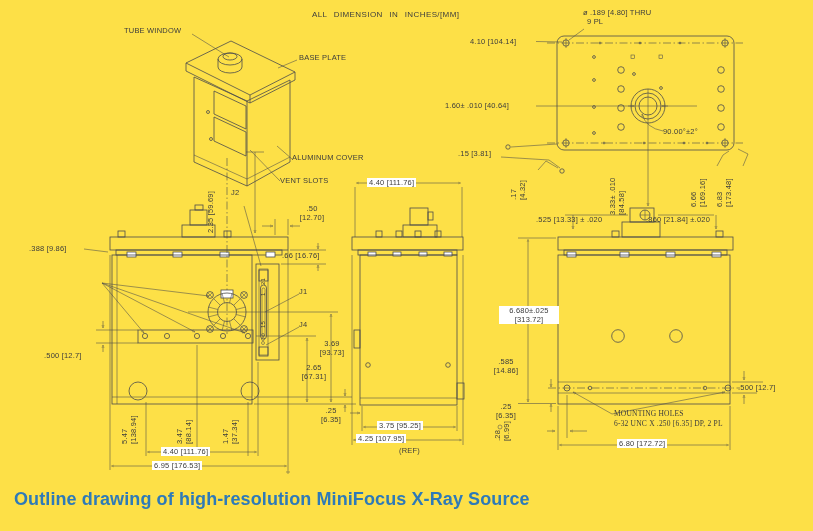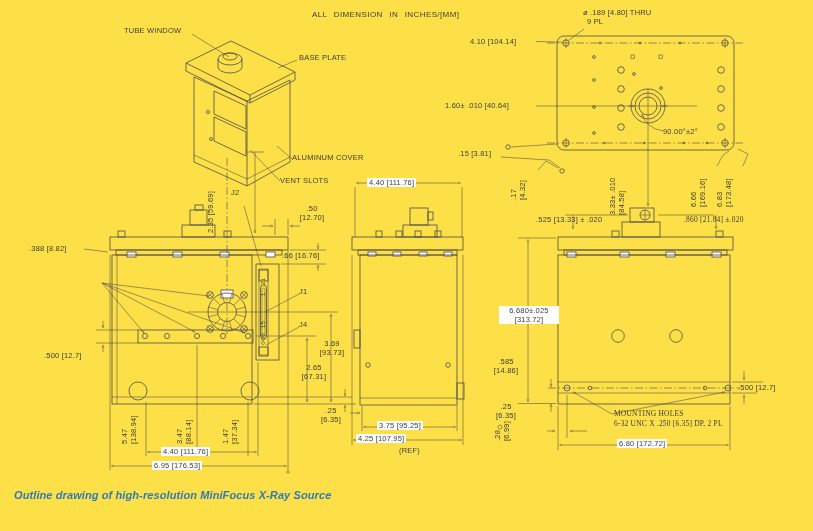--- a/index.html
+++ b/index.html
@@ -13,21 +13,21 @@
   svg .pat{stroke:none;}
   .t{position:absolute;white-space:nowrap;font-size:7.5px;line-height:9px;letter-spacing:.2px;}
   .c{text-align:center;}
   .vt{position:absolute;transform:rotate(-90deg);transform-origin:0 100%;
       white-space:nowrap;font-size:7.5px;line-height:9px;letter-spacing:.2px;}
   .vt div{line-height:9px;}
   .bgw{background:#fff;padding:0 2px;}
   .pin{font-size:6px;}
   .note{font-size:8px;word-spacing:4px;letter-spacing:.4px;}
   .mnote div{line-height:9.5px;}
-  .caption{position:absolute;font-size:11px;font-weight:bold;letter-spacing:.1px;font-style:italic;}
+  .caption{position:absolute;font-size:18px;font-weight:bold;letter-spacing:.1px;}
 </style>
 </head>
 <body>
 
 <div class="page">
 
 <svg width="813" height="531" viewBox="0 0 813 531">
   <defs>
     <marker id="ar" viewBox="0 0 10 10" refX="9" refY="5" markerWidth="6" markerHeight="6" orient="auto-start-reverse">
       <path d="M0,1.5 L9,5 L0,8.5 z" fill="#4b4b4b" stroke="none"></path>
@@ -338,21 +338,21 @@
     <div>6.83</div>
     <div>[173.48]</div>
   </div>
 
   <div class="vt" style="left:215px;top:224px;">2.35 [59.69]</div>
   <div class="t" style="left:231px;top:188px;">J2</div>
   <div class="t c" style="left:292px;top:204px;width:40px;">
     <div>.50</div>
     <div>[12.70]</div>
   </div>
-  <div class="t" style="left:29px;top:244px;">.388 [8.82]</div>
+  <div class="t" style="left:29px;top:244px;">.388 [9.86]</div>
   <div class="t" style="left:282px;top:251px;">.66 [16.76]</div>
   <div class="t" style="left:299px;top:287px;">J1</div>
   <div class="t" style="left:299px;top:320px;">J4</div>
   <div class="vt pin" style="left:268px;top:276px;">21</div>
   <div class="vt pin" style="left:268px;top:287px;">1</div>
   <div class="vt pin" style="left:268px;top:319px;">15</div>
   <div class="t" style="left:44px;top:351px;">.500 [12.7]</div>
   <div class="t c" style="left:315px;top:339px;width:34px;">
     <div>3.69</div>
     <div>[93.73]</div>
@@ -379,21 +379,21 @@
   </div>
   <div class="t bgw" style="left:161px;top:447px;">4.40 [111.76]</div>
   <div class="t bgw" style="left:152px;top:461px;">6.95 [176.53]</div>
 
   <div class="t bgw" style="left:367px;top:178px;">4.40 [111.76]</div>
   <div class="t bgw" style="left:377px;top:421px;">3.75 [95.25]</div>
   <div class="t bgw" style="left:356px;top:434px;">4.25 [107.95]</div>
   <div class="t" style="left:399px;top:446px;">(REF)</div>
 
   <div class="t" style="left:536px;top:215px;">.525 [13.33] ± .020</div>
-  <div class="t" style="left:684px;top:215px;font-family:Liberation Serif, serif;">.860 [21.84] ±.020</div>
+  <div class="t" style="left:646px;top:215px;">.860 [21.84] ±.020</div>
   <div class="t c bgw" style="left:499px;top:306px;width:56px;">
     <div>6.680±.025</div>
     <div>[313.72]</div>
   </div>
   <div class="t c" style="left:486px;top:357px;width:40px;">
     <div>.585</div>
     <div>[14.86]</div>
   </div>
   <div class="t" style="left:738px;top:383px;">.500 [12.7]</div>
   <div class="t c" style="left:489px;top:402px;width:34px;">

